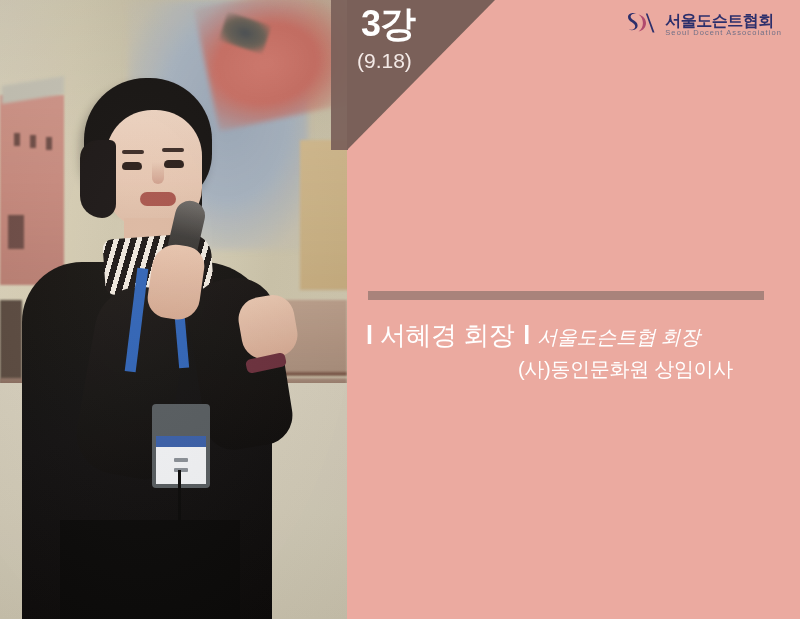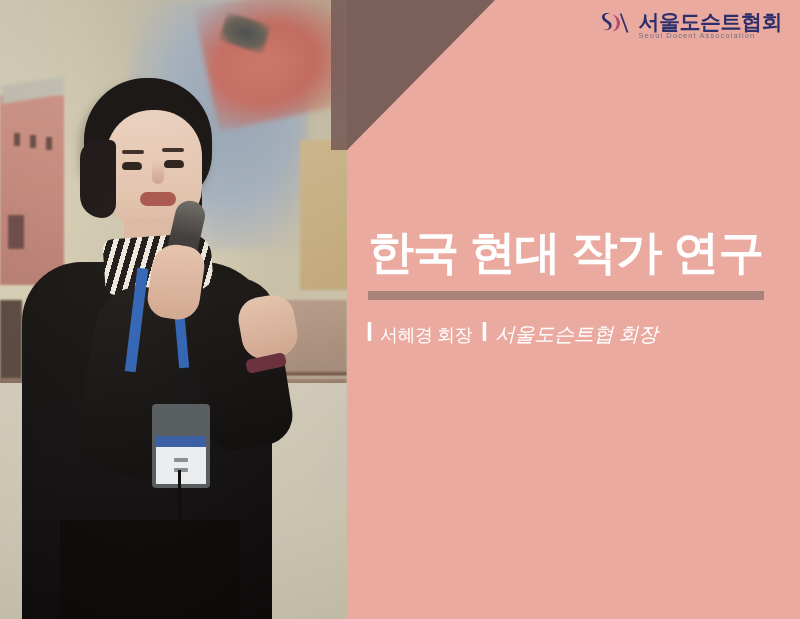--- a/index.html
+++ b/index.html
@@ -350,21 +350,21 @@
     position: absolute;
     right: 18px; top: 8px;
     display: flex;
     align-items: center;
     gap: 7px;
   }
   .logo-mark { width: 34px; height: 34px; display:block; }
   .logo-text { display: flex; flex-direction: column; line-height: 1; }
   .logo-ko {
     color: #2c2f6b;
-    font-size: 21px;
+    font-size: 16px;
     font-weight: 700;
     letter-spacing: -0.5px;
   }
   .logo-en {
     color: #6f6f86;
     font-size: 7.5px;
     letter-spacing: 1.1px;
     margin-top: 0;
   }
 
@@ -400,21 +400,21 @@
   }
   .bar {
     color: #ffffff;
     font-size: 25px;
     font-weight: 700;
     margin-right: 7px;
     line-height: 1;
   }
   .presenter-name {
     color: #ffffff;
-    font-size: 18px;
+    font-size: 26px;
     font-weight: 500;
     letter-spacing: -0.5px;
     line-height: 1.2;
     margin-right: 9px;
   }
   .presenter-role1 {
     color: #ffffff;
     font-size: 20px;
     font-weight: 400;
     letter-spacing: -0.3px;
@@ -492,40 +492,42 @@
       <div class="p-mic-cable"></div>
     </div>
     <div class="photo-soft"></div>
   </div>
 
   <div class="panel"></div>
 
   <div class="wedge-strip"></div>
   <div class="wedge"></div>
 
+  <div class="lesson-no">3강</div>
+  <div class="lesson-date">(9.18)</div>
 
   <div class="logo">
     <span class="logo-mark">
       <svg viewBox="0 0 34 34" width="34" height="34" aria-hidden="true">
         <path d="M4 9 C4 5.5, 9 4.2, 12.5 5.6 C10 5.2, 6.6 6.2, 6.6 8.6 C6.6 12.4, 13.6 12.6, 13.6 17.6 C13.6 21.4, 9 23.2, 5 21.6 C8.2 22.2, 11.2 21, 11.2 18.4 C11.2 14.4, 4 14.1, 4 9 Z" fill="#2C2F6B"></path>
         <path d="M14.5 6.5 C19.5 7.8, 22 11.5, 22 15 C22 19, 19.5 22.4, 14.5 23.6 C17.6 21.4, 18.9 18.3, 18.9 15 C18.9 11.8, 17.6 8.7, 14.5 6.5 Z" fill="#B14A6E"></path>
         <path d="M23.5 5.5 L30.5 24.5 L28.6 24.5 L21.8 5.5 Z" fill="#2C2F6B"></path>
       </svg>
     </span>
     <span class="logo-text">
       <span class="logo-ko">서울도슨트협회</span>
       <span class="logo-en">Seoul Docent Assocoiation</span>
     </span>
   </div>
 
-  <div class="title">한국 현대 작가 연구</div>
   <div class="title-rule"></div>
 
   <div class="presenter">
     <div class="presenter-row">
       <span class="bar">l</span>
       <span class="presenter-name">서혜경 회장</span>
       <span class="bar">l</span>
       <span class="presenter-role1">서울도슨트협 회장</span>
     </div>
+    <div class="presenter-role2">(사)동인문화원 상임이사</div>
   </div>
 
 </div>
 
 </body></html>

